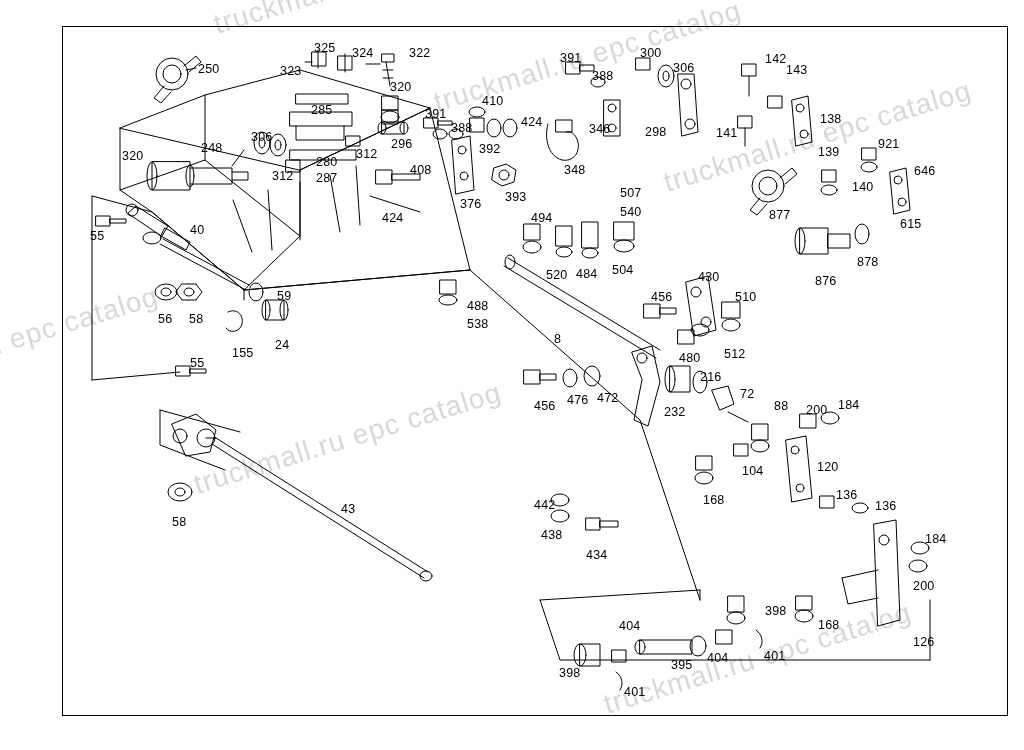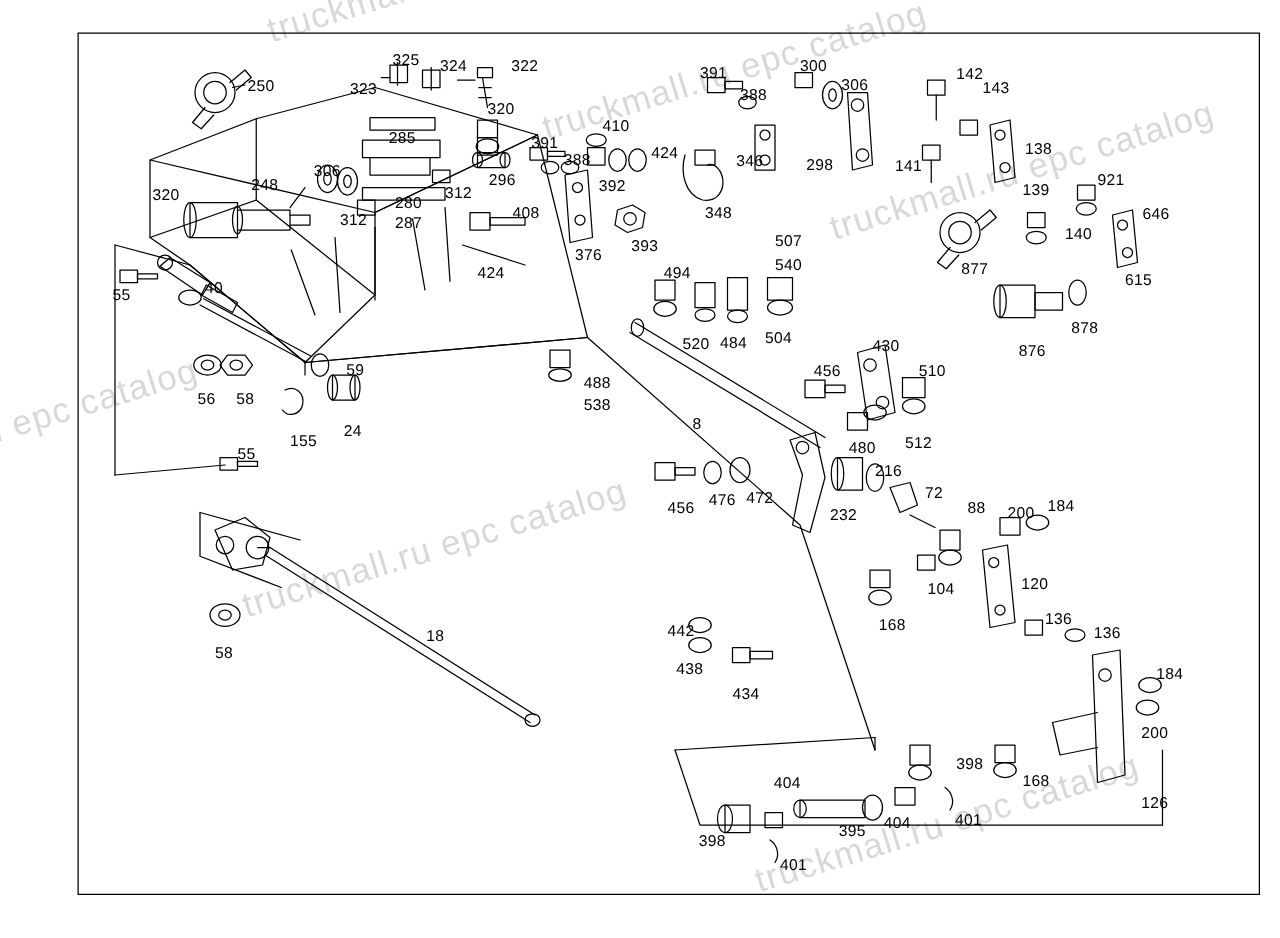--- a/index.html
+++ b/index.html
@@ -396,29 +396,29 @@
     <div class="label" style="left:820px; top:113px;">138</div>
     <div class="label" style="left:818px; top:146px;">139</div>
     <div class="label" style="left:841px; top:181px;margin-left:11px;">140</div>
     <div class="label" style="left:878px; top:138px;">921</div>
     <div class="label" style="left:914px; top:165px;">646</div>
     <div class="label" style="left:900px; top:218px;">615</div>
     <div class="label" style="left:769px; top:209px;">877</div>
     <div class="label" style="left:815px; top:275px;">876</div>
     <div class="label" style="left:857px; top:256px;">878</div>
     <div class="label" style="left:90px;  top:230px;">55</div>
-    <div class="label" style="left:164px; top:224px;">40</div>
+    <div class="label" style="left:190px; top:224px;">40</div>
     <div class="label" style="left:277px; top:290px;">59</div>
     <div class="label" style="left:158px; top:313px;">56</div>
     <div class="label" style="left:189px; top:313px;">58</div>
     <div class="label" style="left:232px; top:347px;">155</div>
     <div class="label" style="left:275px; top:339px;">24</div>
     <div class="label" style="left:190px; top:357px;">55</div>
     <div class="label" style="left:172px; top:516px;">58</div>
-    <div class="label" style="left:341px; top:503px;">18</div>
+    <div class="label" style="left:341px; top:503px;">43</div>
     <div class="label" style="left:531px; top:212px;">494</div>
     <div class="label" style="left:620px; top:187px;">507</div>
     <div class="label" style="left:620px; top:206px;">540</div>
     <div class="label" style="left:546px; top:269px;">520</div>
     <div class="label" style="left:576px; top:268px;">484</div>
     <div class="label" style="left:612px; top:264px;">504</div>
     <div class="label" style="left:467px; top:300px;">488</div>
     <div class="label" style="left:467px; top:318px;">538</div>
     <div class="label" style="left:554px; top:333px;">8</div>
     <div class="label" style="left:651px; top:291px;">456</div>

